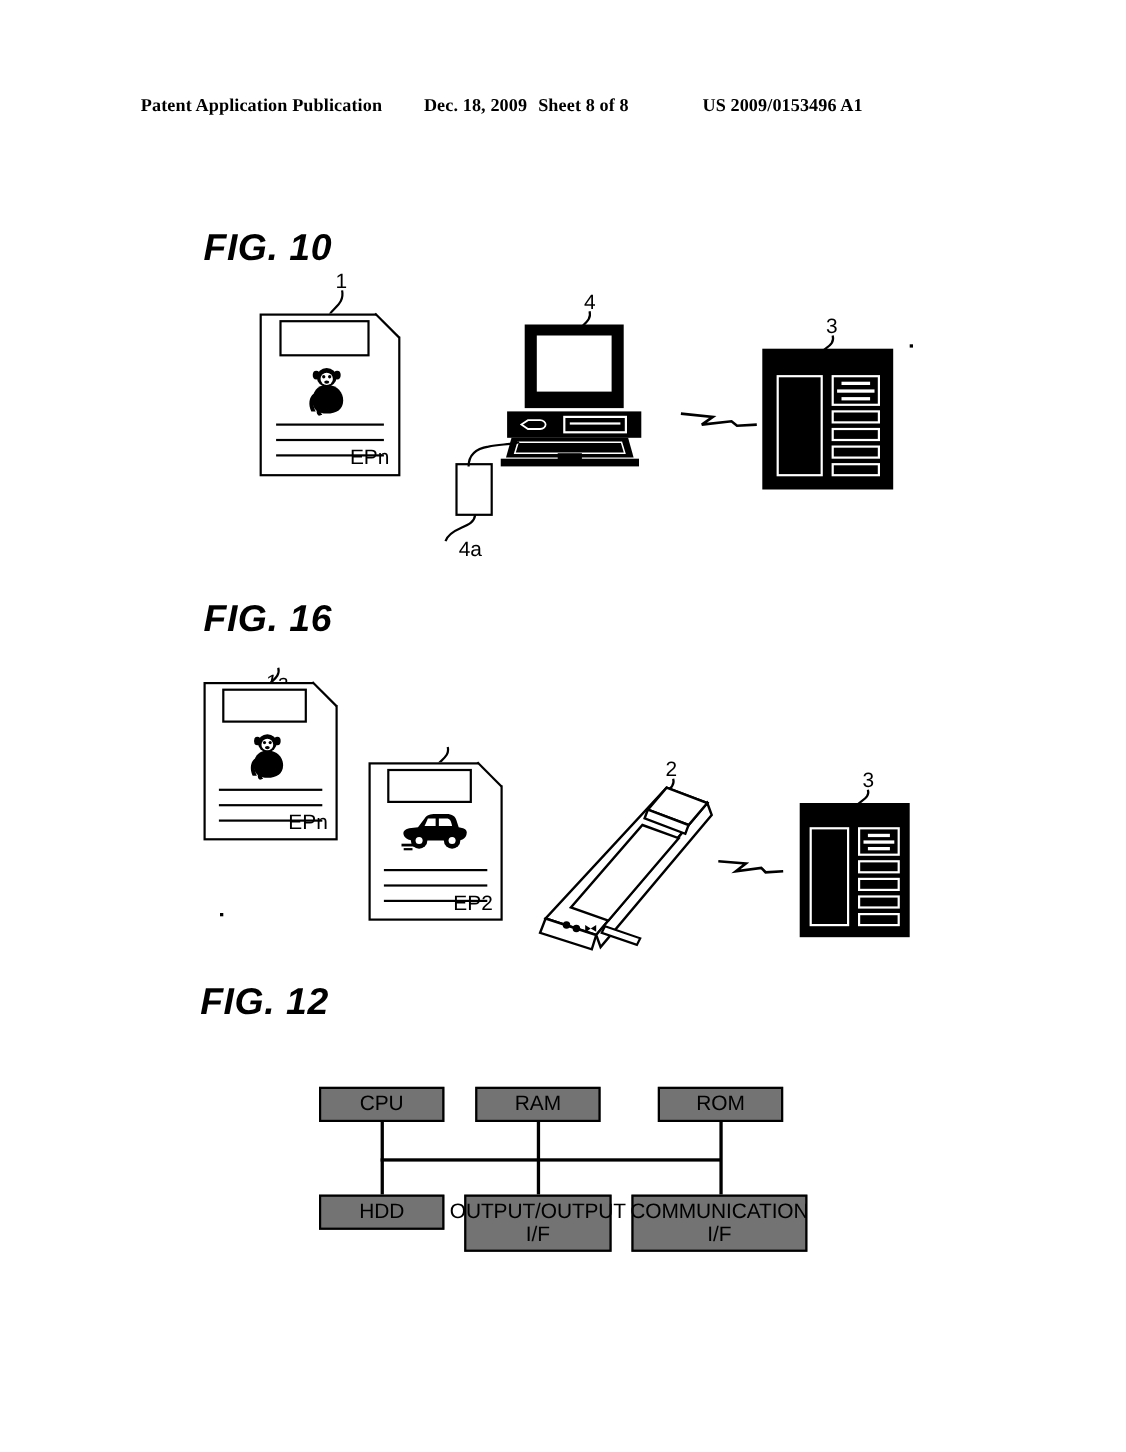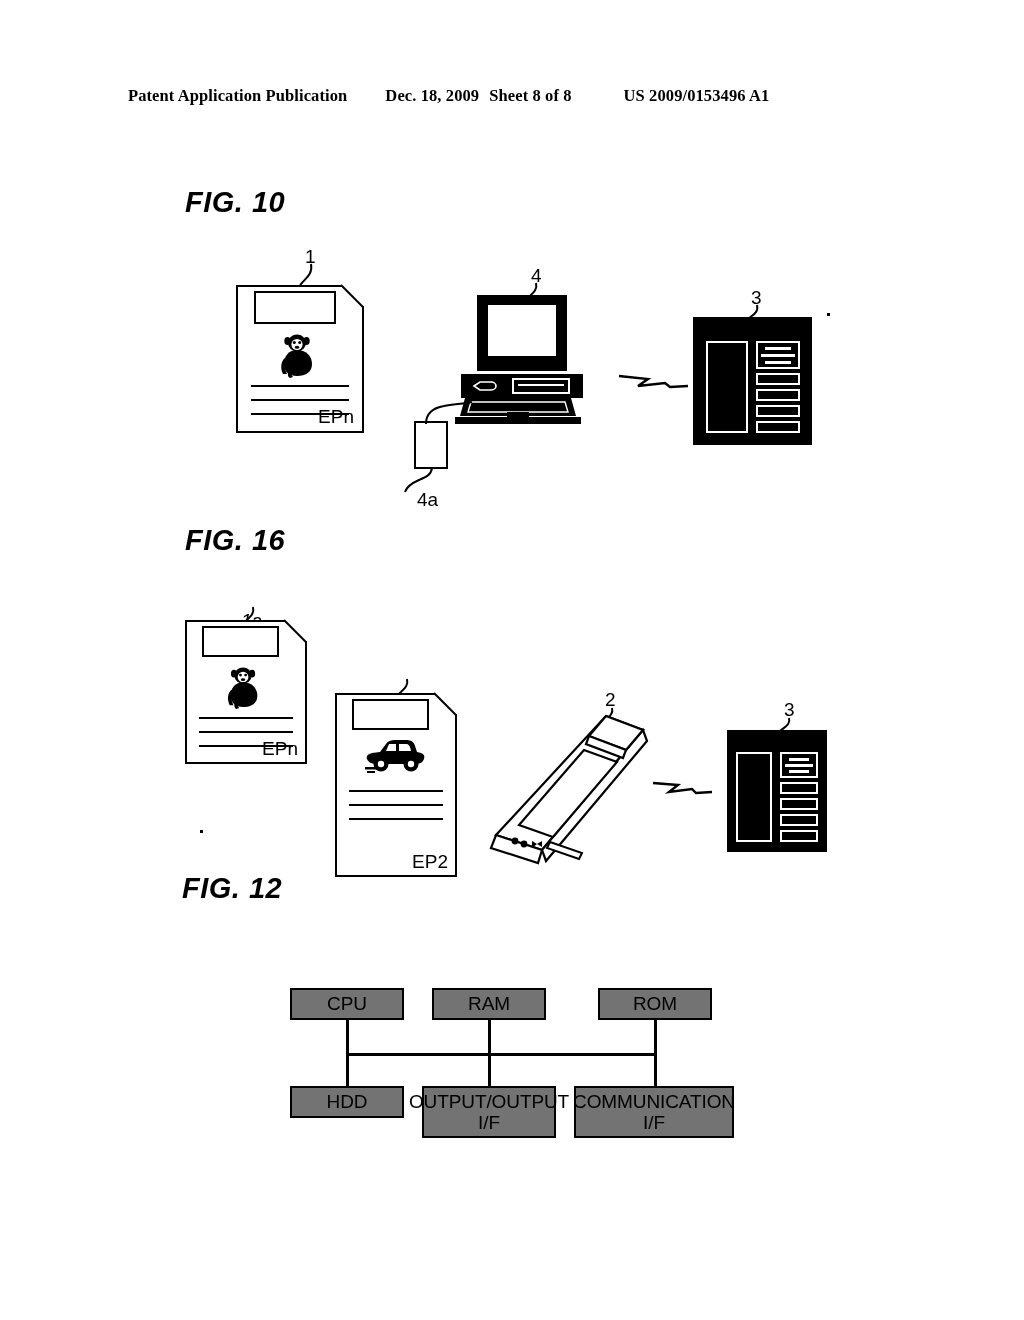--- a/index.html
+++ b/index.html
@@ -28,31 +28,32 @@
     font-weight: bold;
     font-size: 16.5px;
     letter-spacing: 0.1px;
     white-space: nowrap;
     display: flex;
     align-items: baseline;
   }
   .hdr-pub   { }
   .hdr-date  { margin-left: 38px; }
   .hdr-sheet { margin-left: 10px; }
-  .hdr-num   { margin-left: 52px; }
+  .hdr-num   { margin-left: 67px; }
 
   
   .fig-title {
     position: absolute;
     font-family: "Liberation Sans", sans-serif;
     font-style: italic;
     font-weight: bold;
-    font-size: 29px;
+    font-size: 34px;
     letter-spacing: 0.5px;
     white-space: nowrap;
+    margin-top: 20px;
   }
   #fig10-title { left: 185px; top: 186px; }
   #fig11-title { left: 185px; top: 524px; }
   #fig12-title { left: 182px; top: 872px; }
 
   
   .ref {
     position: absolute;
     font-family: "Liberation Sans", sans-serif;
     font-size: 19px;
@@ -339,21 +340,21 @@
   <div class="rule" style="left:14px; top:97px; width:94px;"></div>
   <div class="rule" style="left:14px; top:111px; width:94px;"></div>
   <div class="rule" style="left:14px; top:125px; width:94px;"></div>
   <div class="doc-label" style="right:9px; bottom:6px; font-size:19px;">EPn</div>
 </div>
 
 <div class="ref" style="left:396px; top:660px;margin-top:38px;">1b</div>
 <svg class="lead" style="left:383px; top:677px; width:36px; height:30px;" viewBox="0 0 36 30">
   <path d="M24,2 C26,10 19,13 14,19 C11,23 10,26 10,29" fill="none" stroke="#000" stroke-width="2"></path>
 </svg>
-<div class="doc" id="doc1b" style="left:335px; top:693px; width:122px; height:184px;">
+<div class="doc" id="doc1b" style="left:335px; top:693px; width:122px; height:144px;">
   <div class="page-body"></div>
   <div class="fold"></div>
   <div class="title-block" style="left:17px; top:6px; width:77px; height:31px;"></div>
   <div class="pic" style="left:28px; top:45px; width:66px; height:40px;">
     <svg viewBox="0 0 66 40" width="66" height="40">
       <path d="M13,26 C9,26 5,24 4,21 C3,18 5,16 9,15 L17,14 L23,6 C25,3 28,2 33,2 L43,2 C48,2 51,4 52,8 L54,14 L58,15 C61,16 62,18 61,21 C60,24 57,26 53,26 Z" fill="#000"></path>
       <path d="M26,6 L33,6 L33,13 L23,13 Z" fill="#fff"></path>
       <path d="M36,6 L43,6 C46,6 47,8 48,13 L36,13 Z" fill="#fff"></path>
       <circle cx="18" cy="26" r="7.5" fill="#000"></circle>
       <circle cx="18" cy="26" r="3.2" fill="#fff"></circle>

